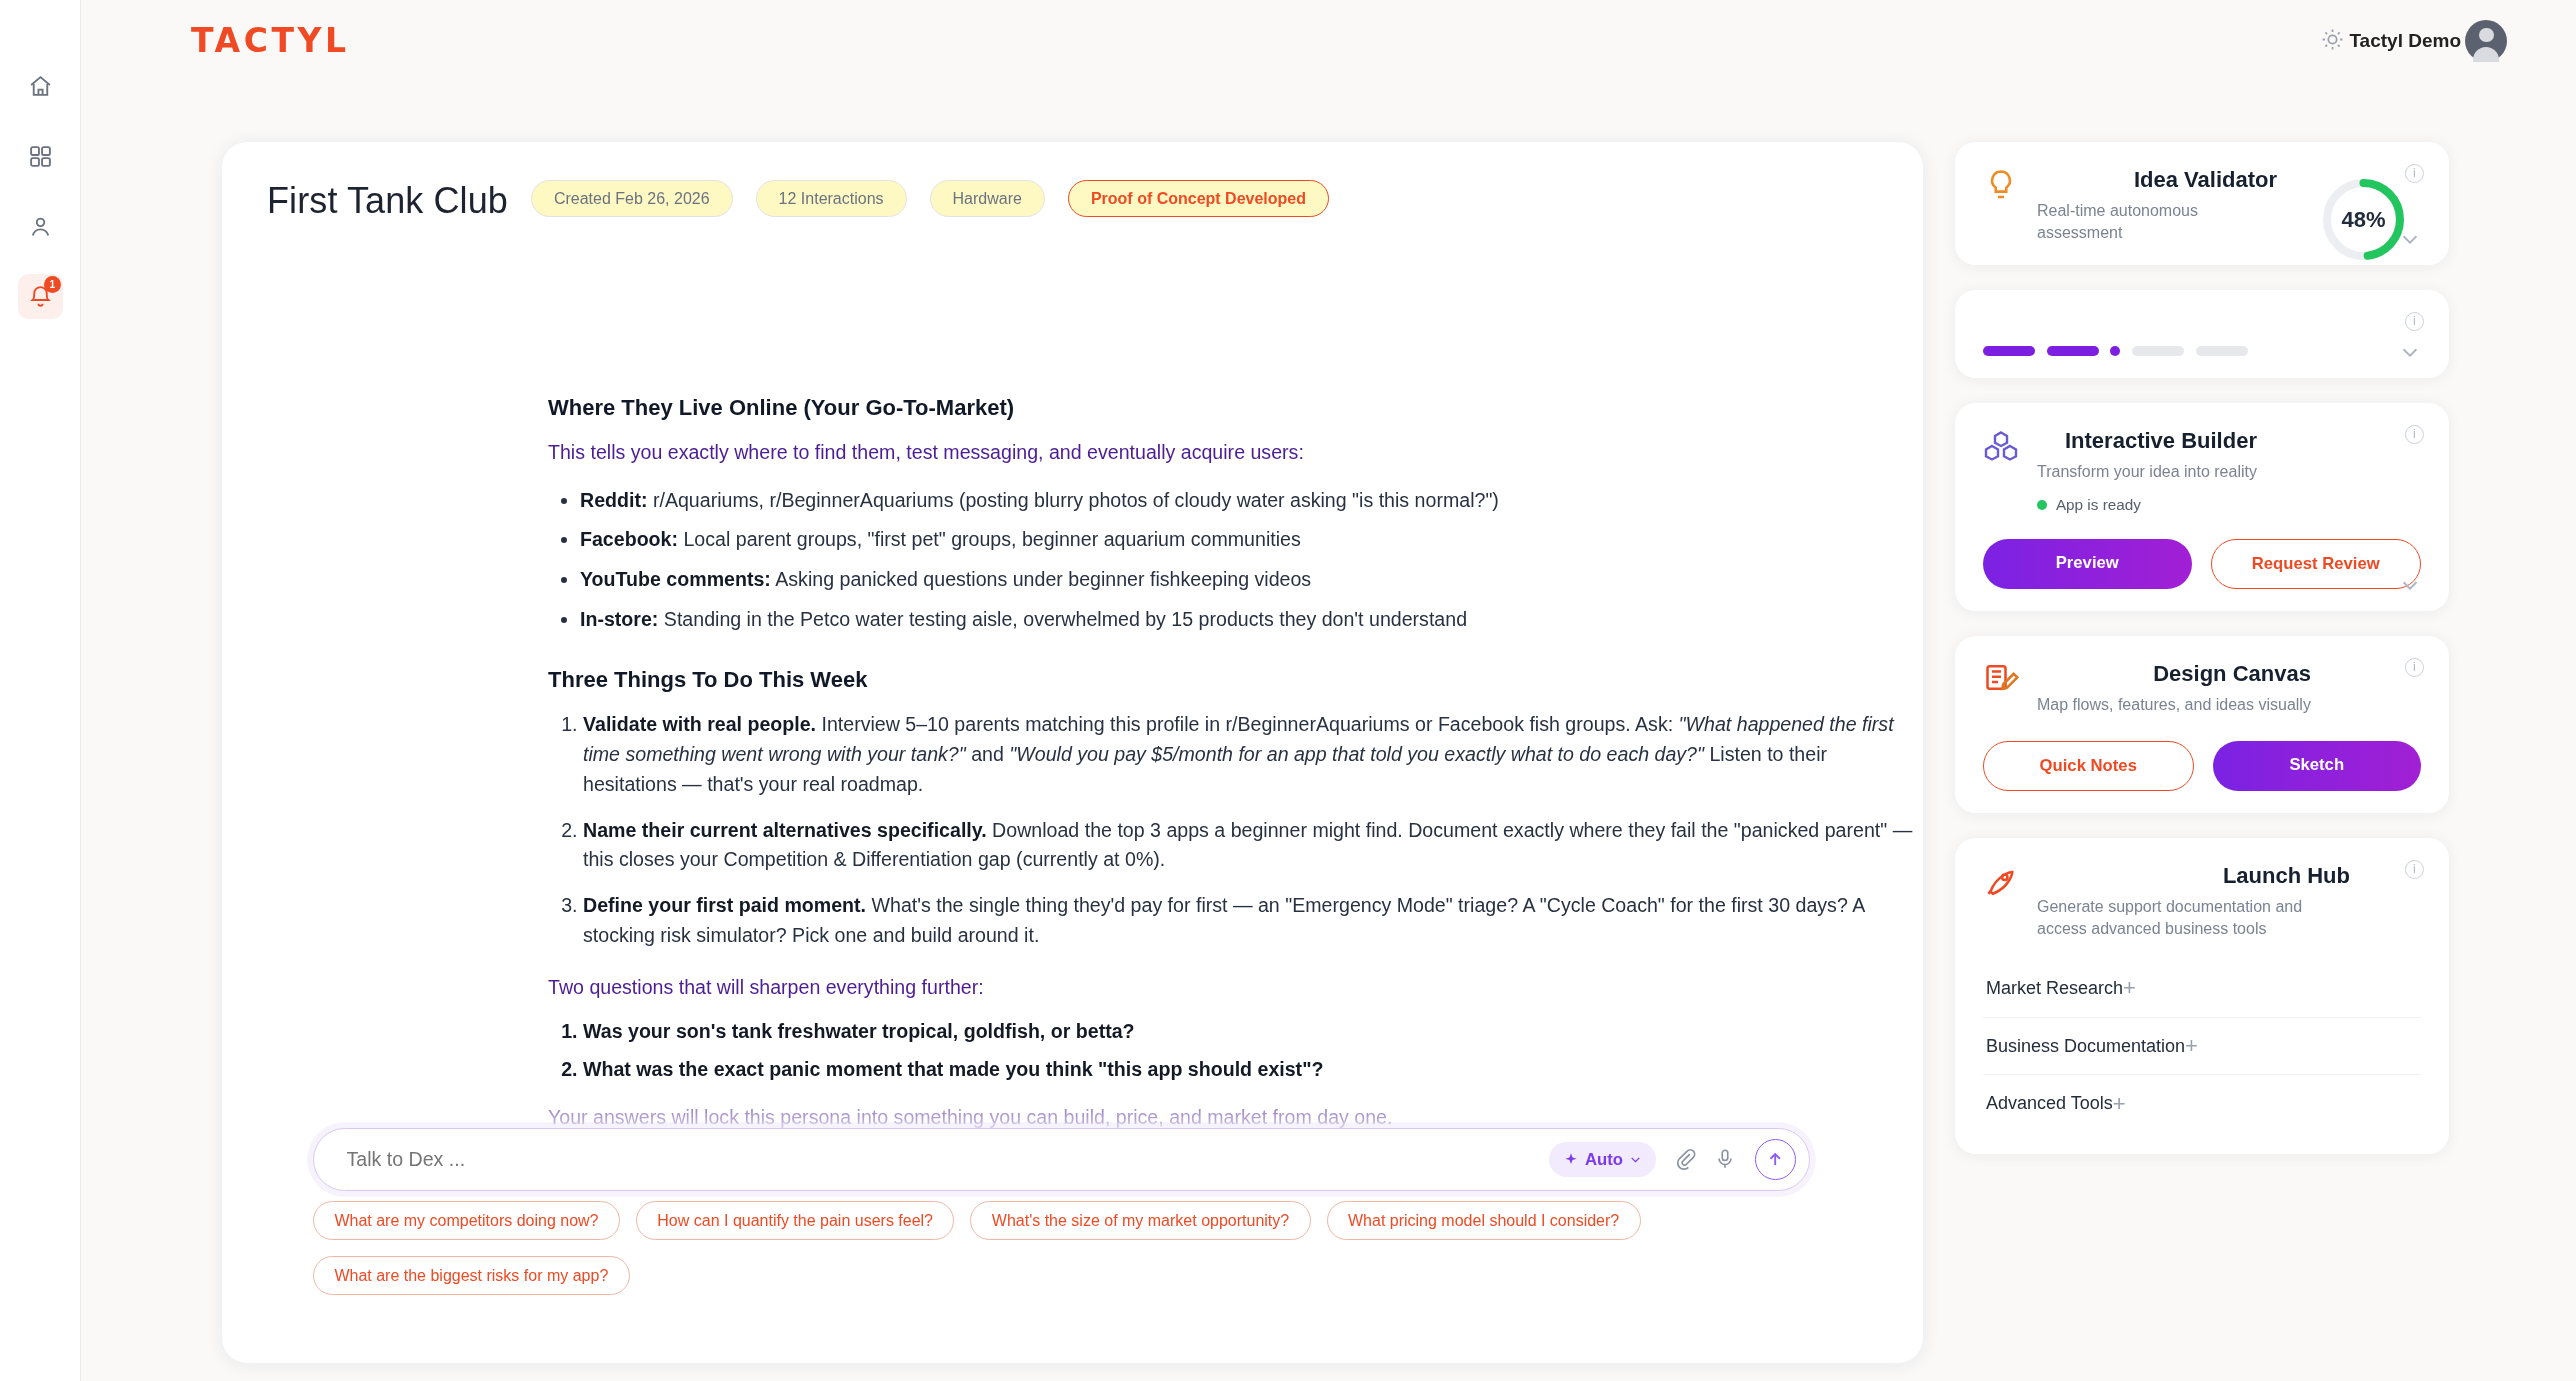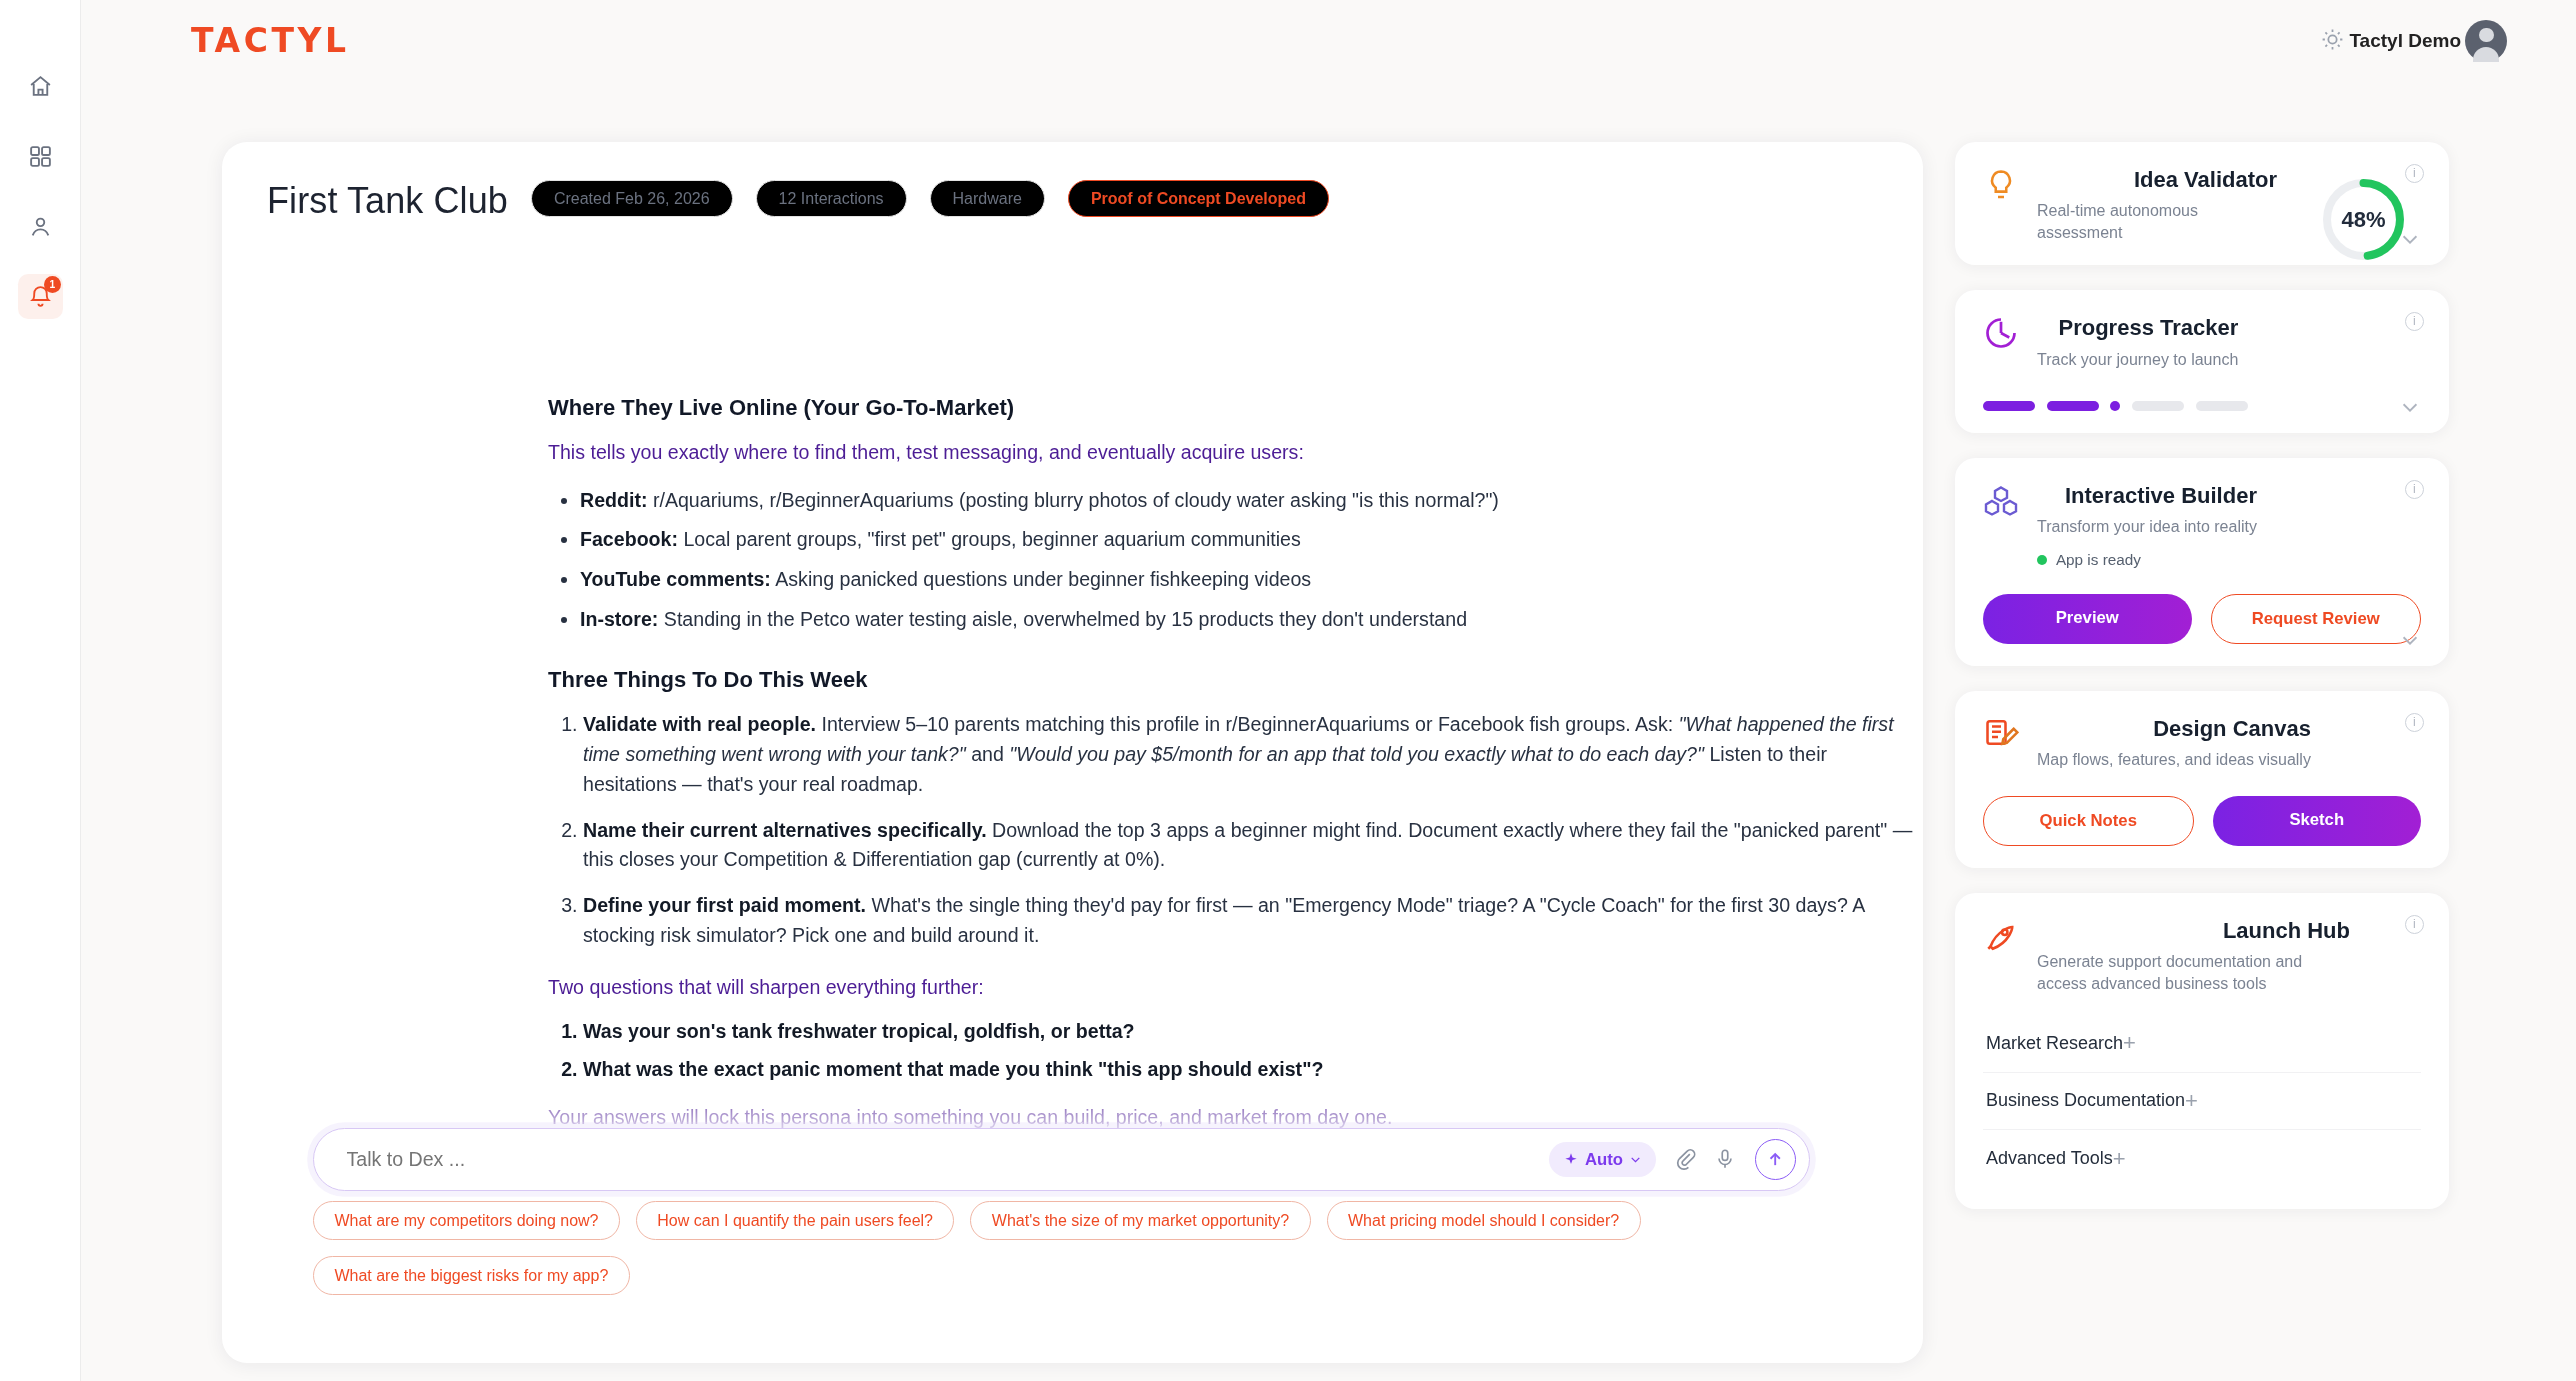--- a/index.html
+++ b/index.html
@@ -72,21 +72,21 @@
     box-shadow: 0 1.5px 19px rgba(30,30,50,0.07);
     overflow: hidden;
   }
   #card-head {
     display: flex; align-items: flex-start; gap: 23px;
     padding: 38px 0 0 45px;
   }
   #doc-title { font-size: 36px; font-weight: 400; color: #1d2330; letter-spacing: 0.1px; }
   .chip {
     border: 0.7px solid #e2e2e2; border-radius: 726px;
-    padding: 8.7px 22px; font-size: 16px; color: #6b7280; background: #000000;
+    padding: 8.7px 22px; font-size: 16px; color: #6b7280; background: #fef9c3;
     white-space: nowrap;
   }
   .chip.accent { border-color: #ef4a23; color: #ef4a23; font-weight: 700; }
 
   
   #doc-scroll {
     position: absolute; top: 240px; left: 0; right: 0; bottom: 0;
     padding: 0 87px 0 326px;
   }
   #doc-inner { width: 1367px; }
@@ -360,33 +360,20 @@
     </div>
     <span class="chev">
       <svg width="22" height="22" viewBox="0 0 24 24" fill="none" stroke="#aeb4bf" stroke-width="2">
           <path d="M5 9l7 7 7-7"></path>
         </svg>
     </span>
   </div>
 
   <div class="panel">
     <div class="info-dot">i</div>
-    <div class="panel-head">
-      <div class="panel-icon">
-        <svg width="36" height="36" viewBox="0 0 24 24" fill="none" stroke="#a21fd4" stroke-width="1.8">
-          <path d="M12 3a9 9 0 1 0 9 9"></path>
-            <path d="M12 12V4.5"></path>
-            <path d="M12 12l5.5 3"></path>
-        </svg>
-      </div>
-      <div>
-        <div class="panel-title">Progress Tracker</div>
-        <div class="panel-sub">Track your journey to launch</div>
-      </div>
-    </div>
     <div class="seg-row">
       <span class="seg on"></span>
       <span class="seg on"></span>
       <span class="seg-dot"></span>
       <span class="seg"></span>
       <span class="seg"></span>
     </div>
     <span class="chev">
       <svg width="22" height="22" viewBox="0 0 24 24" fill="none" stroke="#aeb4bf" stroke-width="2">
           <path d="M5 9l7 7 7-7"></path>

